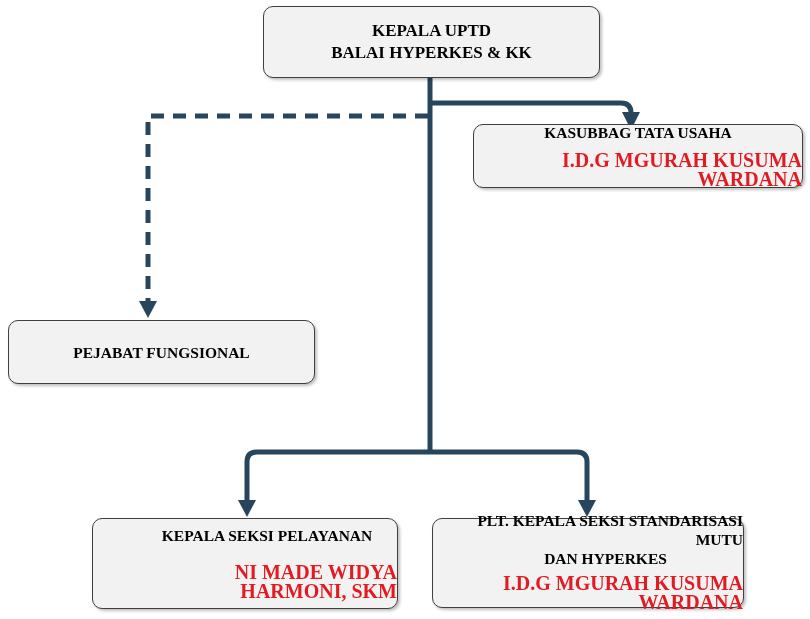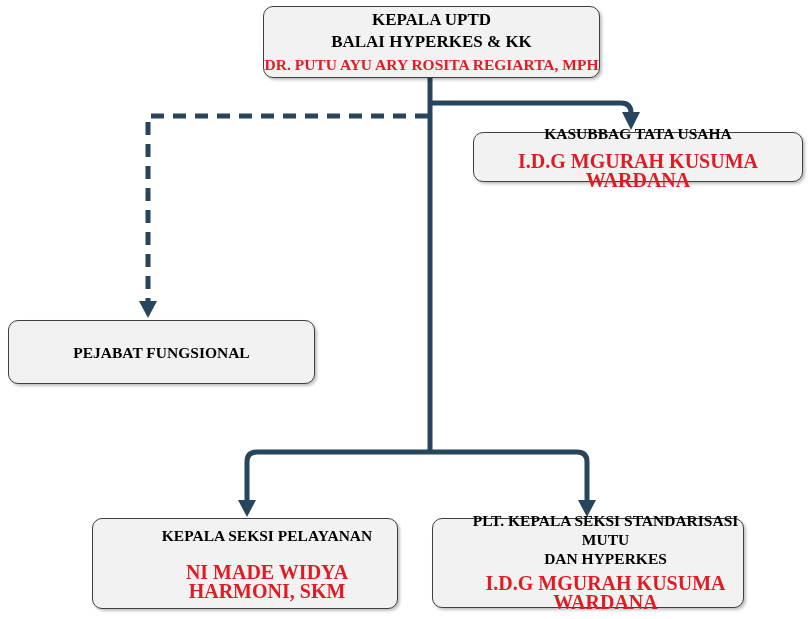--- a/index.html
+++ b/index.html
@@ -38,32 +38,32 @@
   .node {
     position: absolute;
     background: var(--box-fill);
     border: 1.4px solid var(--box-border);
     border-radius: 10px;
     box-shadow: 2px 2px 3px rgba(0,0,0,0.25);
     display: flex;
     flex-direction: column;
     align-items: center;
     justify-content: center;
-    text-align: center;
+    text-align: right;
     font-weight: bold;
     color: var(--title-text);
   }
   .title-line { font-size: 15.5px; line-height: 19px; color: var(--title-text); }
   .person-name { font-size: 20px; line-height: 19px; color: var(--name-text); }
 
   #node-root { left: 263px; top: 6px; width: 337px; height: 72px; }
   #node-root .title-line { font-size: 17px; line-height: 22px; }
   #node-root .person-name { font-size: 15.5px; line-height: 21px; margin-top: 1px; }
 
-  #node-kasubbag { left: 473px; top: 132px; width: 330px; height: 50px; }
+  #node-kasubbag { left: 473px; top: 124px; width: 330px; height: 64px; }
   #node-kasubbag .person-name { margin-top: 9px; }
 
   #node-pejabat { left: 8px; top: 320px; width: 307px; height: 64px; }
 
   #node-pelayanan { left: 92px; top: 518px; width: 306px; height: 91px; padding-left: 44px; }
   #node-pelayanan .person-name { margin-top: 18px; }
 
   #node-standarisasi { left: 432px; top: 518px; width: 312px; height: 90px; padding-bottom: 4px; padding-left: 35px; }
   #node-standarisasi .person-name { margin-top: 6px; }
 </style>
@@ -83,21 +83,20 @@
     <polygon class="head" points="139,301 157,301 148,318"></polygon>
 
     <path class="edge" d="M247 502 V462 Q247 452 257 452 H577 Q587 452 587 462 V502"></path>
     <polygon class="head" points="238,500 256,500 247,517"></polygon>
     <polygon class="head" points="578,500 596,500 587,517"></polygon>
   </svg>
 
   <div class="node" id="node-root">
     <div class="title-line">KEPALA UPTD</div>
     <div class="title-line">BALAI HYPERKES &amp; KK</div>
-    <div class="person-name">DR. PUTU AYU ARY ROSITA REGIARTA, MPH</div>
   </div>
 
   <div class="node" id="node-kasubbag">
     <div class="title-line">KASUBBAG TATA USAHA</div>
     <div class="person-name">I.D.G MGURAH KUSUMA WARDANA</div>
   </div>
 
   <div class="node" id="node-pejabat">
     <div class="title-line">PEJABAT FUNGSIONAL</div>
   </div>

